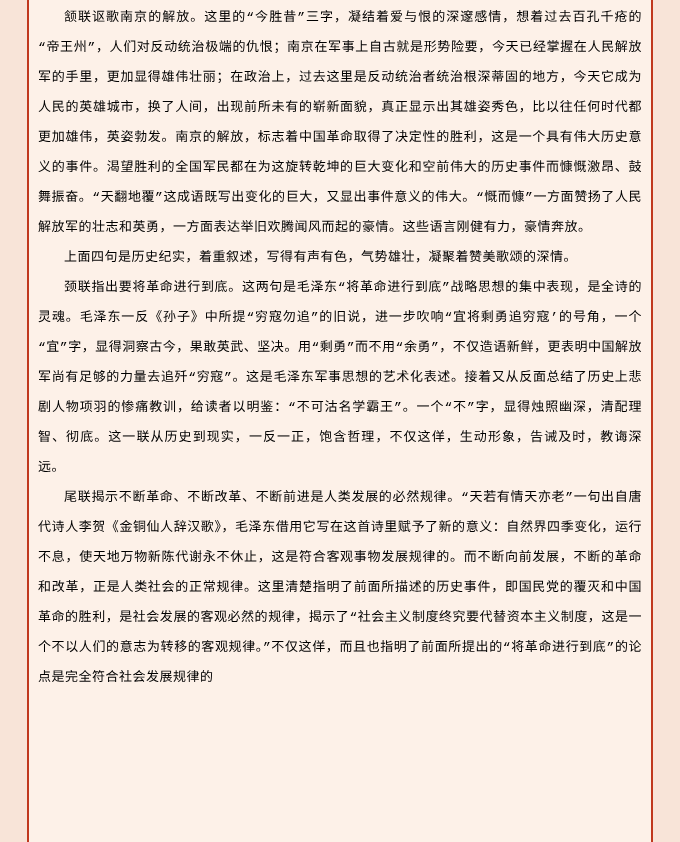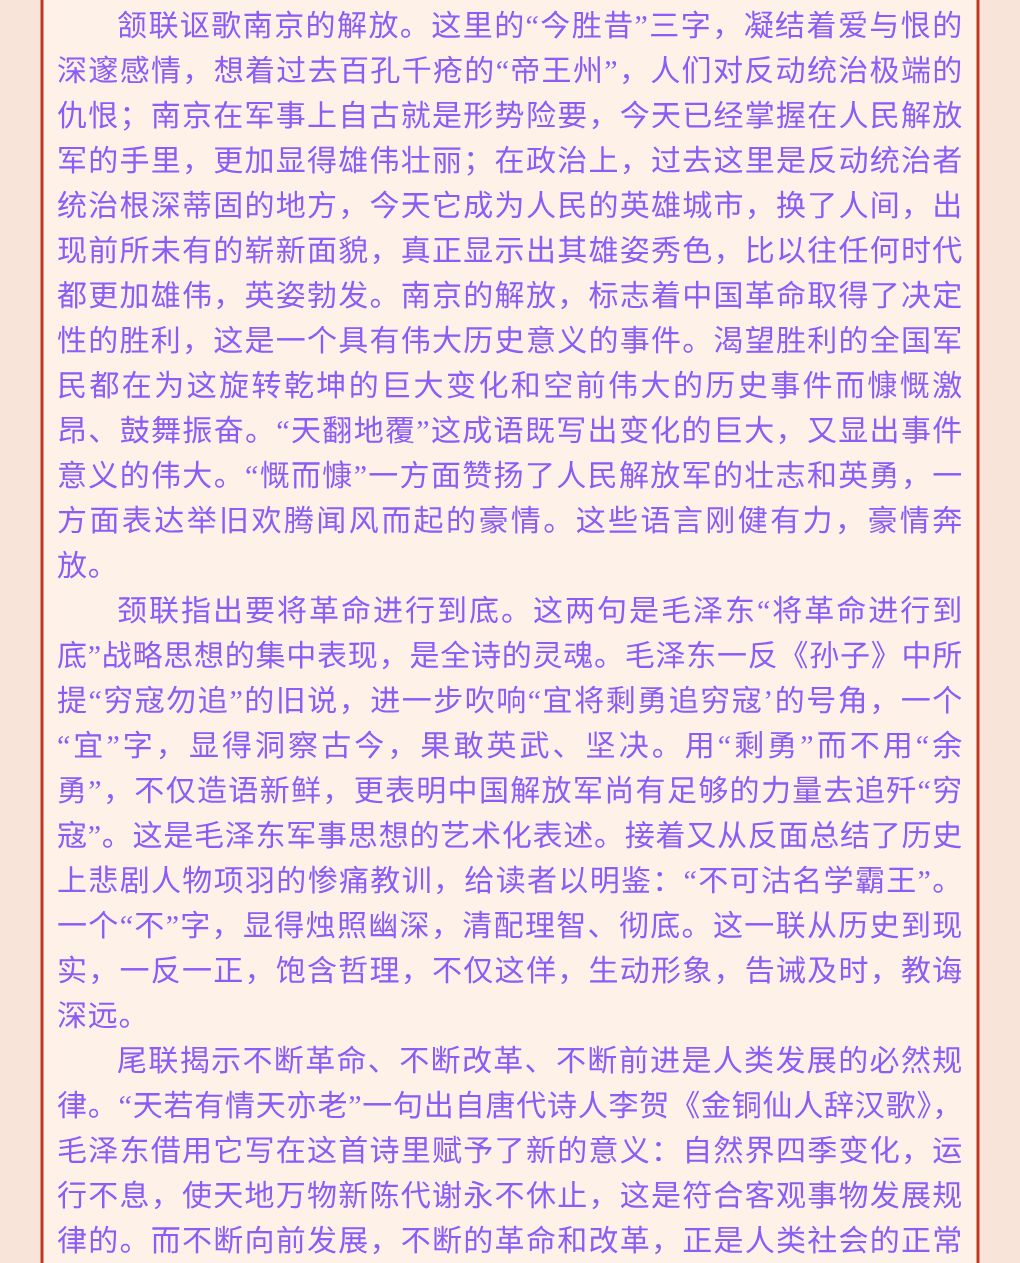--- a/index.html
+++ b/index.html
@@ -16,28 +16,29 @@
     min-height: 842px;
     margin: 0 auto;
     background: #fdf1e8;
     border-left: 2px solid #c0381e;
     border-right: 2px solid #c0381e;
     padding: 3px 9px 8px 9px;
   }
   .para {
     margin: 0;
     text-indent: 2em;
-    font-family: Liberation Serif, serif;
-    font-size: 20px;
+    font-family: Liberation Mono, monospace;
+    font-size: 13px;
     line-height: 30px;
     text-align: justify;
-    color: #8b5cf6;
+    color: #000000;
     letter-spacing: 0.5px;
   }
 </style>
 </head>
 <body>
 
 <div class="page">
   <p class="para">颔联讴歌南京的解放。这里的“今胜昔”三字，凝结着爱与恨的深邃感情，想着过去百孔千疮的“帝王州”，人们对反动统治极端的仇恨；南京在军事上自古就是形势险要，今天已经掌握在人民解放军的手里，更加显得雄伟壮丽；在政治上，过去这里是反动统治者统治根深蒂固的地方，今天它成为人民的英雄城市，换了人间，出现前所未有的崭新面貌，真正显示出其雄姿秀色，比以往任何时代都更加雄伟，英姿勃发。南京的解放，标志着中国革命取得了决定性的胜利，这是一个具有伟大历史意义的事件。渴望胜利的全国军民都在为这旋转乾坤的巨大变化和空前伟大的历史事件而慷慨激昂、鼓舞振奋。“天翻地覆”这成语既写出变化的巨大，又显出事件意义的伟大。“慨而慷”一方面赞扬了人民解放军的壮志和英勇，一方面表达举旧欢腾闻风而起的豪情。这些语言刚健有力，豪情奔放。</p>
+  <p class="para">上面四句是历史纪实，着重叙述，写得有声有色，气势雄壮，凝聚着赞美歌颂的深情。</p>
   <p class="para">颈联指出要将革命进行到底。这两句是毛泽东“将革命进行到底”战略思想的集中表现，是全诗的灵魂。毛泽东一反《孙子》中所提“穷寇勿追”的旧说，进一步吹响“宜将剩勇追穷寇’的号角，一个“宜”字，显得洞察古今，果敢英武、坚决。用“剩勇”而不用“余勇”，不仅造语新鲜，更表明中国解放军尚有足够的力量去追歼“穷寇”。这是毛泽东军事思想的艺术化表述。接着又从反面总结了历史上悲剧人物项羽的惨痛教训，给读者以明鉴：“不可沽名学霸王”。一个“不”字，显得烛照幽深，清配理智、彻底。这一联从历史到现实，一反一正，饱含哲理，不仅这佯，生动形象，告诫及时，教诲深远。</p>
   <p class="para"><span>尾联揭示不断革命、不断改革、不断前进是人类发展的必然规律。“天若有情天亦老”一句出自唐代诗人李贺《金铜仙人辞汉歌》，毛泽东借用它写在这首诗里赋予了新的意义：自然界四季变化，运行不息，使天地万物新陈代谢永不休止，这是符合客观事物发展规律的。而不断向前发展，不断的革命和改革，正是人类社会的正常规律。这里清楚指明了前面所描述的历史事件，即国民党的覆灭和中国革命的胜利，是社会发展的客观必然的规律，揭示了“社会主义制度终究要代替资本主义制度，这是一个不以人们的意志为转移的客观规律。”不仅这佯，而且也指明了前面所提出的“将革命进行到底”的论点是完全符合社会发展规律的</span></p>
 </div>
 
 </body></html>

